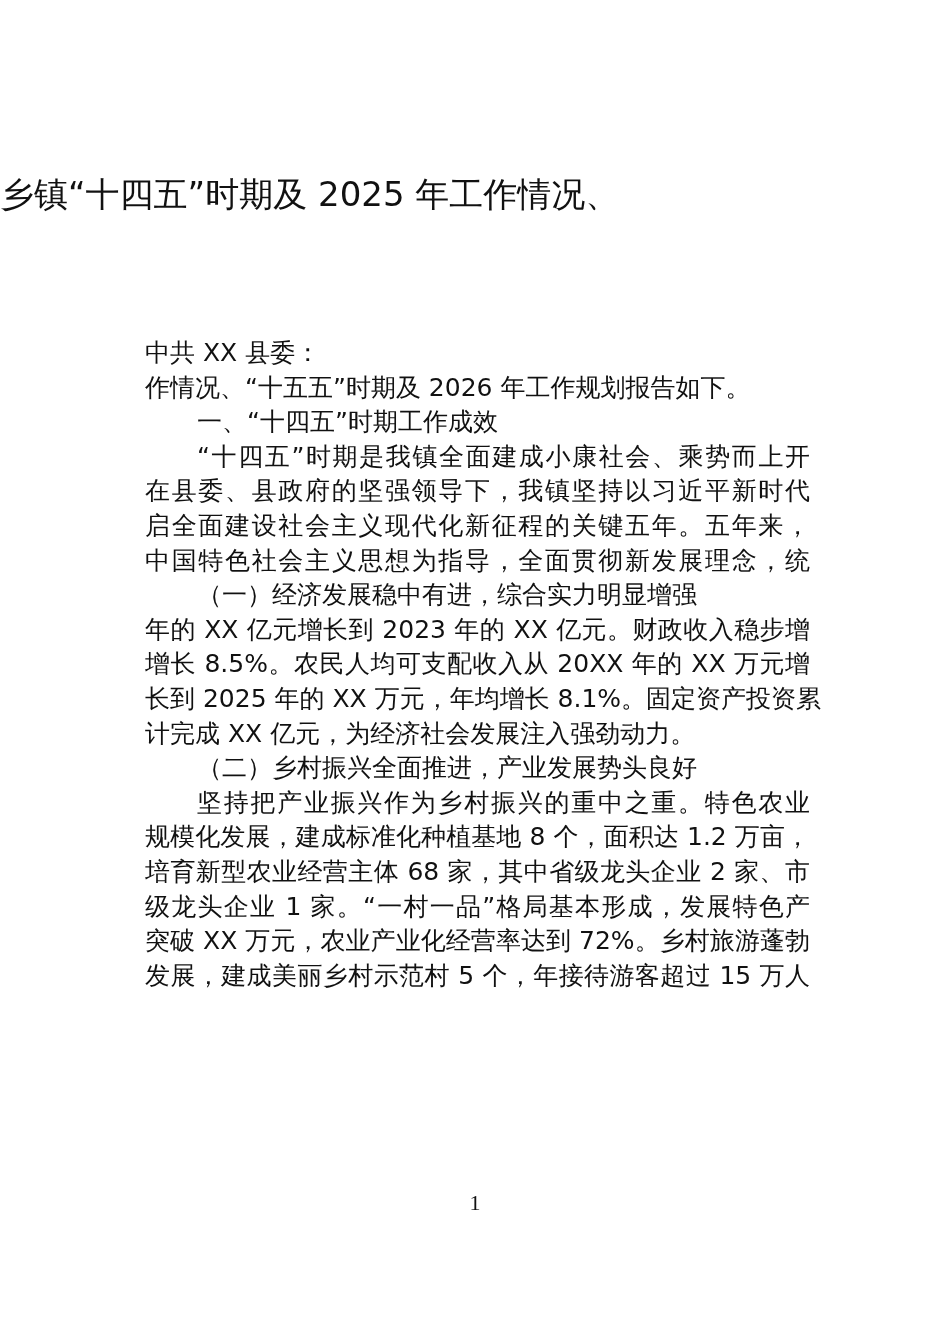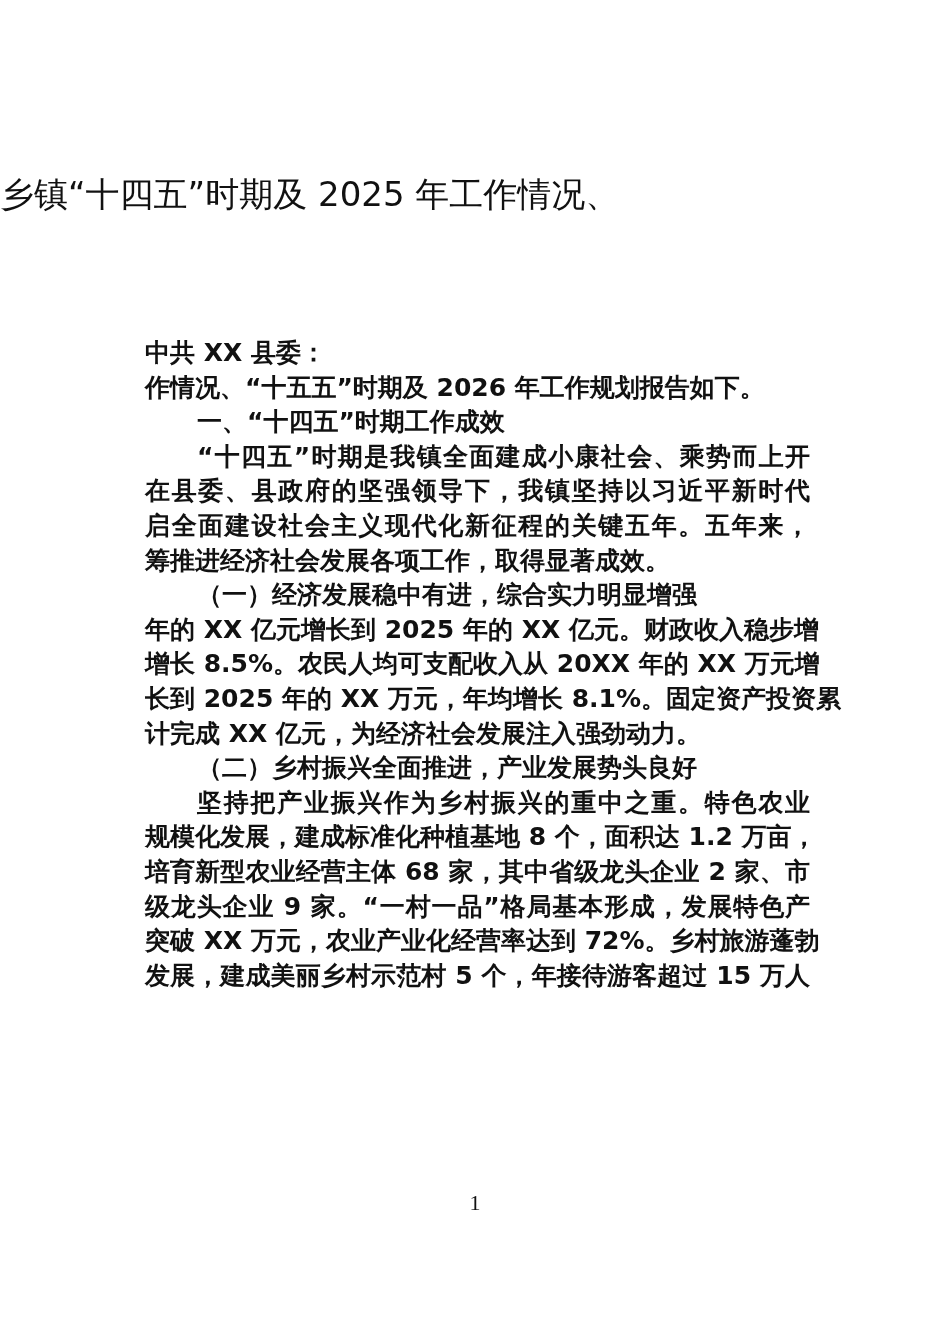--- a/index.html
+++ b/index.html
@@ -42,21 +42,20 @@
     width: 665px;
   }
   .line {
     display: block;
     height: 34.6px;
     line-height: 34.6px;
     font-size: 25px;
     white-space: nowrap;
     text-align: justify;
     text-align-last: justify;
-    font-weight: bold;
   }
   .line.last {
     text-align-last: left;
   }
   .line.indent {
     padding-left: 52px;
   }
   .page-number {
     position: absolute;
     left: 0;
@@ -78,33 +77,33 @@
   <div class="body-text">
     <span class="line last">中共 XX 县委：</span>
 
     <span class="line last">作情况、“十五五”时期及 2026 年工作规划报告如下。</span>
 
     <span class="line indent last">一、“十四五”时期工作成效</span>
 
     <span class="line indent">“十四五”时期是我镇全面建成小康社会、乘势而上开</span>
     <span class="line">在县委、县政府的坚强领导下，我镇坚持以习近平新时代</span>
     <span class="line">启全面建设社会主义现代化新征程的关键五年。五年来，</span>
-    <span class="line last">筹推进经济社会发展各项工作，取得显著成效。</span>
+    <span class="line">中国特色社会主义思想为指导，全面贯彻新发展理念，统</span>
 
     <span class="line indent last">（一）经济发展稳中有进，综合实力明显增强</span>
 
-    <span class="line">年的 XX 亿元增长到 2025 年的 XX 亿元。财政收入稳步增</span>
+    <span class="line">年的 XX 亿元增长到 2023 年的 XX 亿元。财政收入稳步增</span>
     <span class="line">增长 8.5%。农民人均可支配收入从 20XX 年的 XX 万元增</span>
     <span class="line">长到 2025 年的 XX 万元，年均增长 8.1%。固定资产投资累</span>
     <span class="line last">计完成 XX 亿元，为经济社会发展注入强劲动力。</span>
 
     <span class="line indent last">（二）乡村振兴全面推进，产业发展势头良好</span>
 
     <span class="line indent">坚持把产业振兴作为乡村振兴的重中之重。特色农业</span>
     <span class="line">规模化发展，建成标准化种植基地 8 个，面积达 1.2 万亩，</span>
     <span class="line">培育新型农业经营主体 68 家，其中省级龙头企业 2 家、市</span>
-    <span class="line">级龙头企业 9 家。“一村一品”格局基本形成，发展特色产</span>
+    <span class="line">级龙头企业 1 家。“一村一品”格局基本形成，发展特色产</span>
     <span class="line">突破 XX 万元，农业产业化经营率达到 72%。乡村旅游蓬勃</span>
     <span class="line">发展，建成美丽乡村示范村 5 个，年接待游客超过 15 万人</span>
   </div>
 
   <div class="page-number">1</div>
 </div>
 
 </body></html>

